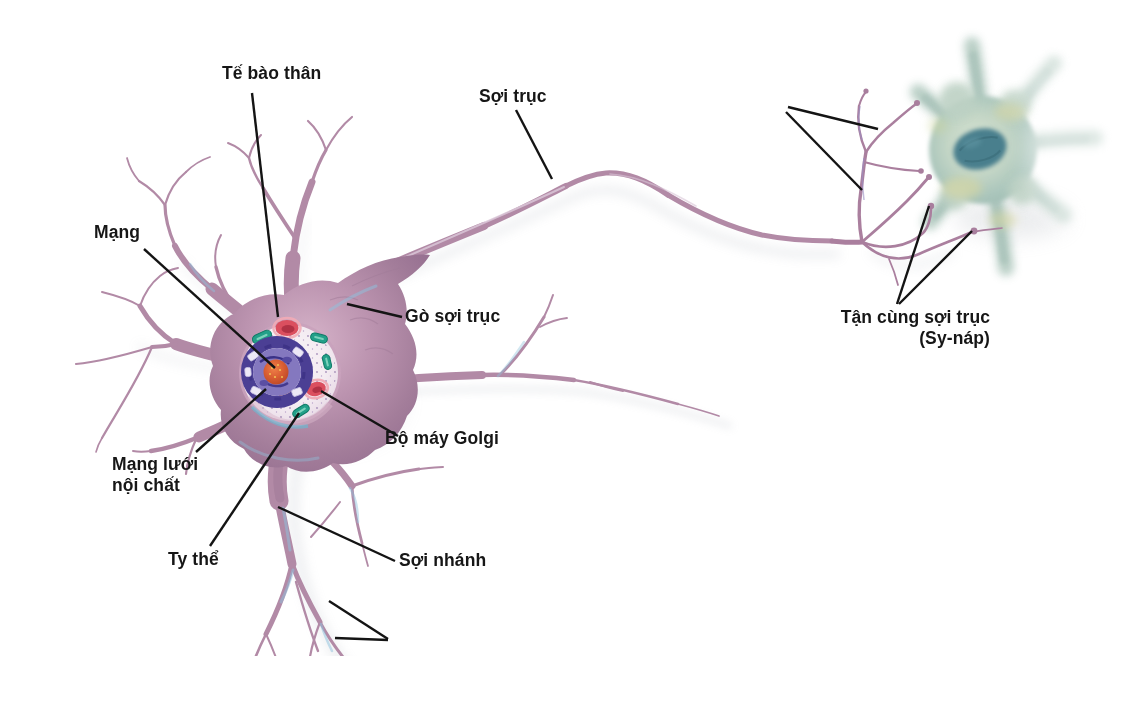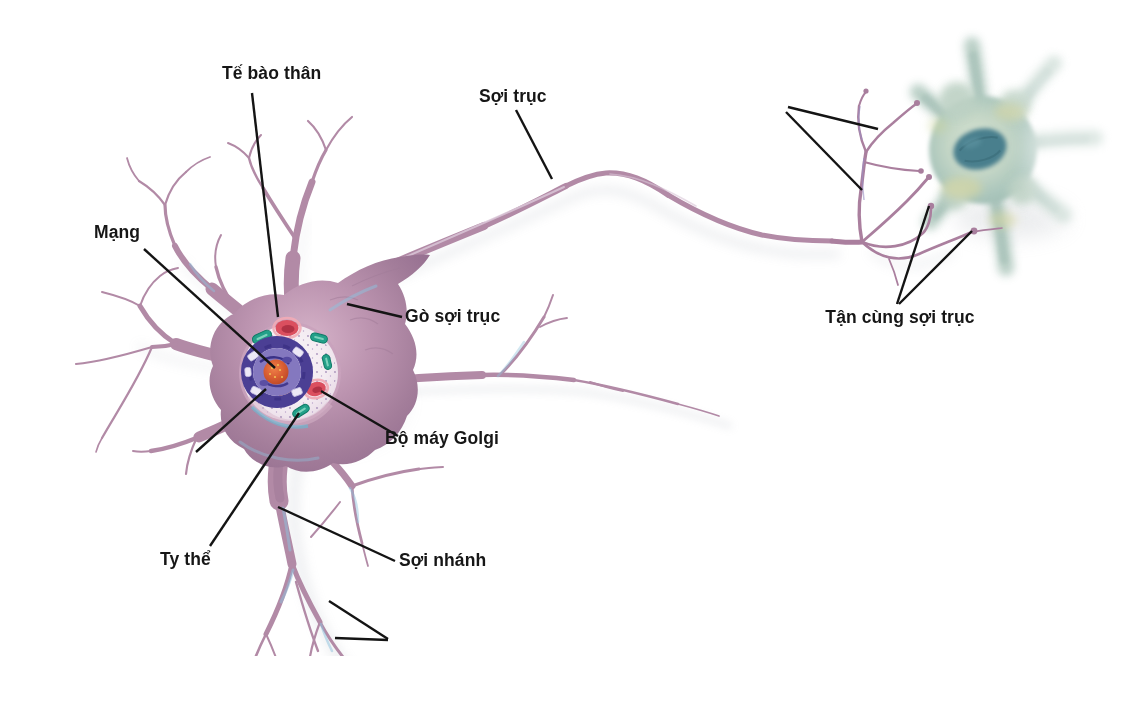--- a/index.html
+++ b/index.html
@@ -1,21 +1,21 @@
 <!DOCTYPE html>
 <html><head>
 <meta charset="utf-8">
 <style>
   html,body{margin:0;padding:0;background:#ffffff;}
   .stage{position:relative;width:1132px;height:656px;background:#ffffff;overflow:hidden;
          font-family:"Liberation Sans",sans-serif;}
   .stage svg{position:absolute;left:0;top:0;}
   .lbl{position:absolute;font-weight:700;font-size:17.5px;line-height:21px;color:#161616;
        white-space:nowrap;letter-spacing:.1px;}
-  .lbl.center{text-align:center;white-space:normal;}
+  .lbl.center{text-align:right;white-space:normal;}
   .dn{fill:none;stroke:#b28aa6;stroke-linecap:round;}
   .dk{fill:none;stroke:#9d7795;stroke-linecap:round;}
   .hl{fill:none;stroke:#d9c5d7;stroke-linecap:round;}
   .cy{fill:none;stroke:#8ec2dd;stroke-linecap:round;}
   .ar{fill:none;stroke:#aa7f9e;stroke-linecap:round;}
   .ld{stroke:#141414;stroke-width:2.4;}
   .sh{fill:none;stroke:#9aa1ad;stroke-linecap:round;}
 </style>
 </head>
 <body>
@@ -334,29 +334,34 @@
 </svg>
 
   <div class="lbl" style="left:222px;top:63px">
     <div>Tế bào thân</div>
   </div>
   <div class="lbl" style="left:479px;top:86px">
     <div>Sợi trục</div>
   </div>
   <div class="lbl center" style="left:810px;top:307px;width:180px">
     <div>Tận cùng sợi trục</div>
+    <div>(Sy-náp)</div>
   </div>
   <div class="lbl" style="left:94px;top:222px">
     <div>Mạng</div>
   </div>
   <div class="lbl" style="left:405px;top:306px">
     <div>Gò sợi trục</div>
   </div>
   <div class="lbl" style="left:385px;top:428px">
     <div>Bộ máy Golgi</div>
   </div>
-  <div class="lbl" style="left:160px;top:549px">
+  <div class="lbl" style="left:112px;top:454px">
+    <div>Mạng lưới</div>
+    <div>nội chất</div>
+  </div>
+  <div class="lbl" style="left:168px;top:549px">
     <div>Ty thể</div>
   </div>
   <div class="lbl" style="left:399px;top:550px">
     <div>Sợi nhánh</div>
   </div>
 </div>
 
 </body></html>

